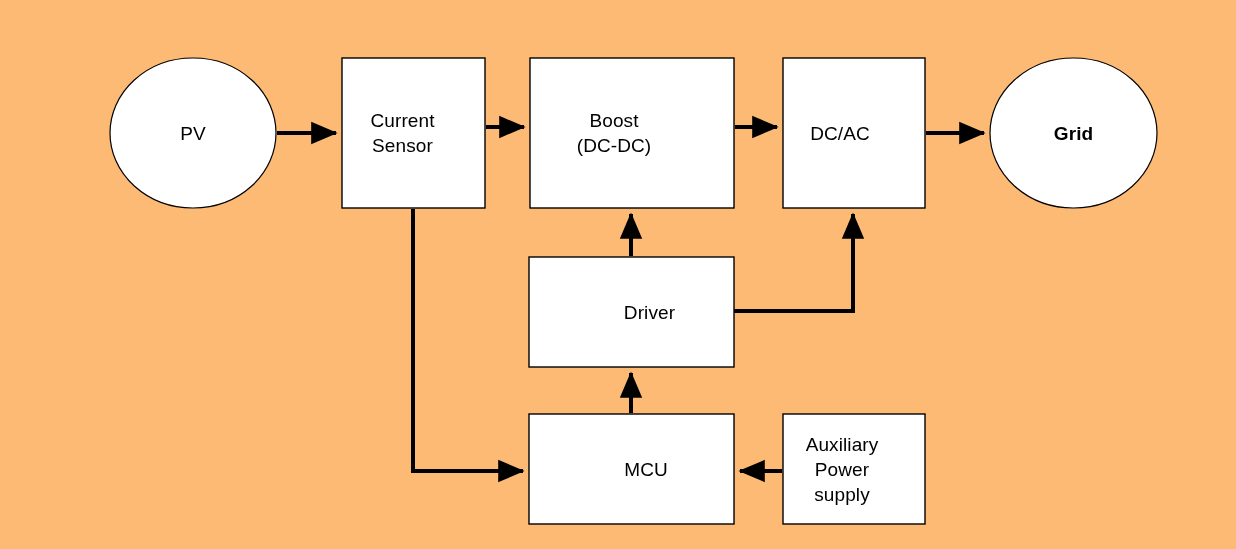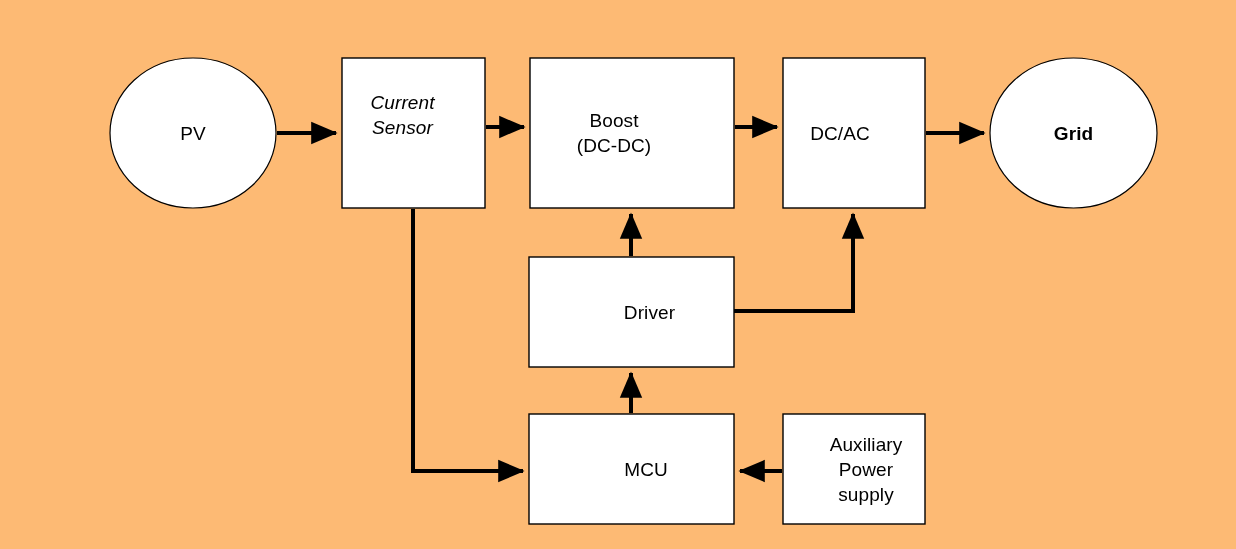--- a/index.html
+++ b/index.html
@@ -81,31 +81,31 @@
 
     <line x1="631" y1="413" x2="631" y2="373" stroke="#000000" stroke-width="4" marker-end="url(#arrowhead)"></line>
 
     <line x1="782" y1="471" x2="740" y2="471" stroke="#000000" stroke-width="4" marker-end="url(#arrowhead)"></line>
 
     <polyline points="413,209 413,471 523,471" fill="none" stroke="#000000" stroke-width="4" marker-end="url(#arrowhead)"></polyline>
   </svg>
 
   <div class="node-label" style="left:110px; top:58px; width:166px; height:150px;">PV</div>
 
-  <div class="node-label" style="left:342px; top:40px; width:121px; height:150px;font-style:italic;">Current
+  <div class="node-label" style="left:342px; top:58px; width:121px; height:150px;">Current
 Sensor</div>
 
   <div class="node-label" style="left:530px; top:58px; width:168px; height:150px;text-align:center;">Boost
 (DC-DC)</div>
 
   <div class="node-label" style="left:774px; top:58px; width:132px; height:150px;">DC/AC</div>
 
   <div class="node-label" style="left:990px; top:58px; width:167px; height:150px;font-weight:bold;">Grid</div>
 
   <div class="node-label" style="left:529px; top:257px; width:241px; height:110px;">Driver</div>
 
   <div class="node-label" style="left:529px; top:414px; width:234px; height:110px;">MCU</div>
 
-  <div class="node-label" style="left:783px; top:414px; width:118px; height:110px;padding-left:24px;">Auxiliary
+  <div class="node-label" style="left:783px; top:414px; width:118px; height:110px;">Auxiliary
 Power
 supply</div>
 
 </div>
 
 </body></html>

